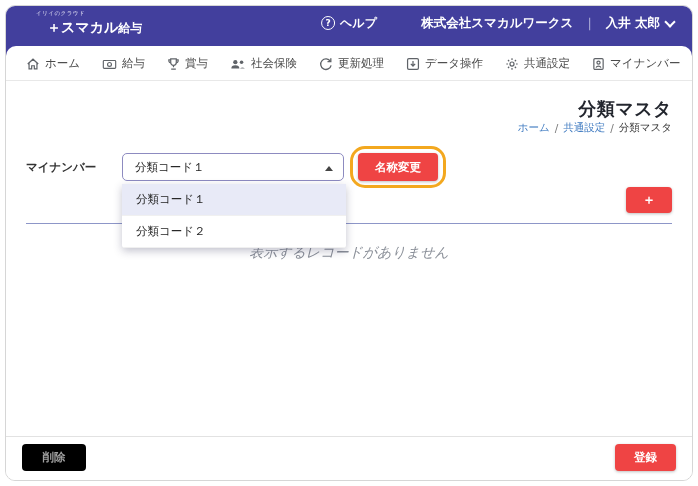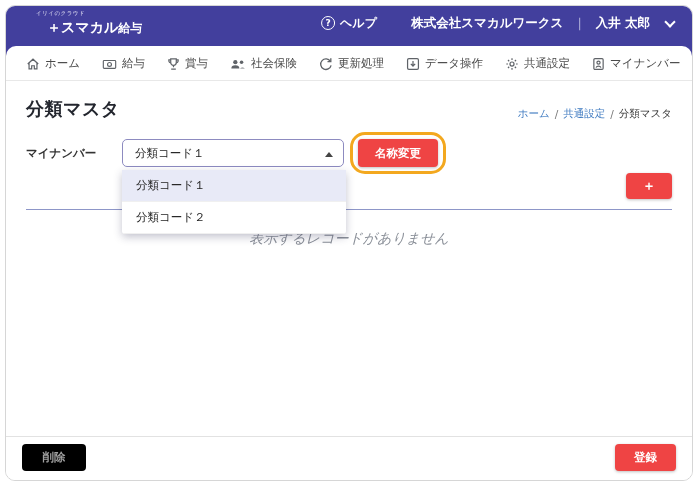--- a/index.html
+++ b/index.html
@@ -15,33 +15,33 @@
     display:flex; align-items:center; padding:0 18px 6px 18px; flex:0 0 auto;
   }
   .logo { display:flex; flex-direction:column; line-height:1; }
   .logo-tagline { font-size:5.5px; letter-spacing:.5px; color:#e4e3f5; margin:0 0 2px 12px; }
   .logo-main { font-size:14px; font-weight:bold;margin-left:23px; }
   .logo-suffix { font-size:12px; font-weight:bold; }
   .help { position:absolute; left:50%; transform:translateX(-50%); display:flex; align-items:center; gap:5px; font-size:12px; font-weight:bold; cursor:pointer; }
   .help-icon { width:14px; height:14px; border:1.4px solid #fff; border-radius:50%; display:flex; align-items:center; justify-content:center; font-size:9px; font-weight:bold; }
   .account { margin-left:auto; display:flex; align-items:center; gap:10px; font-size:12.5px; font-weight:bold; }
   .acct-divider { font-weight:normal; color:#cfcfeb; }
-  .user { display:flex; align-items:center; gap:16px; cursor:pointer; }
+  .user { display:flex; align-items:center; gap:6px; cursor:pointer; }
   .chev { width:8px; height:8px; border-right:2px solid #fff; border-bottom:2px solid #fff; transform:rotate(45deg); margin-top:-3px; }
   
   .navwrap { background:#423f9d; flex:0 0 auto; }
   .nav {
     background:#fff; border-radius:10px 10px 0 0; border-bottom:1px solid #e8e8e8;
     display:flex; align-items:center; gap:22px; padding:10px 20px 9px 20px;
   }
   .nav-item { display:flex; align-items:center; gap:5px; font-size:11.5px; color:#4a4a4a; cursor:pointer; white-space:nowrap; }
   .nav-item svg { display:block; }
   
   .content { position:relative; flex:1 1 auto; padding:16px 20px 0 20px; background:#fff; }
-  .titlebar { display:flex; align-items:flex-end; justify-content:space-between; margin-bottom:18px; }
+  .titlebar { display:flex; align-items:flex-end; justify-content:center; margin-bottom:18px;flex-direction:column; }
   .page-title { font-size:18px; font-weight:bold; color:#23262e; letter-spacing:.5px; }
   .crumbs { font-size:10.5px; color:#555; display:flex; gap:5px; align-items:center; }
   .crumb-link { color:#3d79c0; cursor:pointer; }
   .crumb-sep { color:#777; }
   .crumb-current { color:#333; }
   
   .form-row { position:relative; display:flex; align-items:center; }
   .field-label { font-size:11.5px; font-weight:bold; color:#333; width:96px; flex:0 0 auto; }
   .selectbox {
     position:relative; width:222px; height:28px; border:1px solid #8d8bc0; border-radius:5px;

